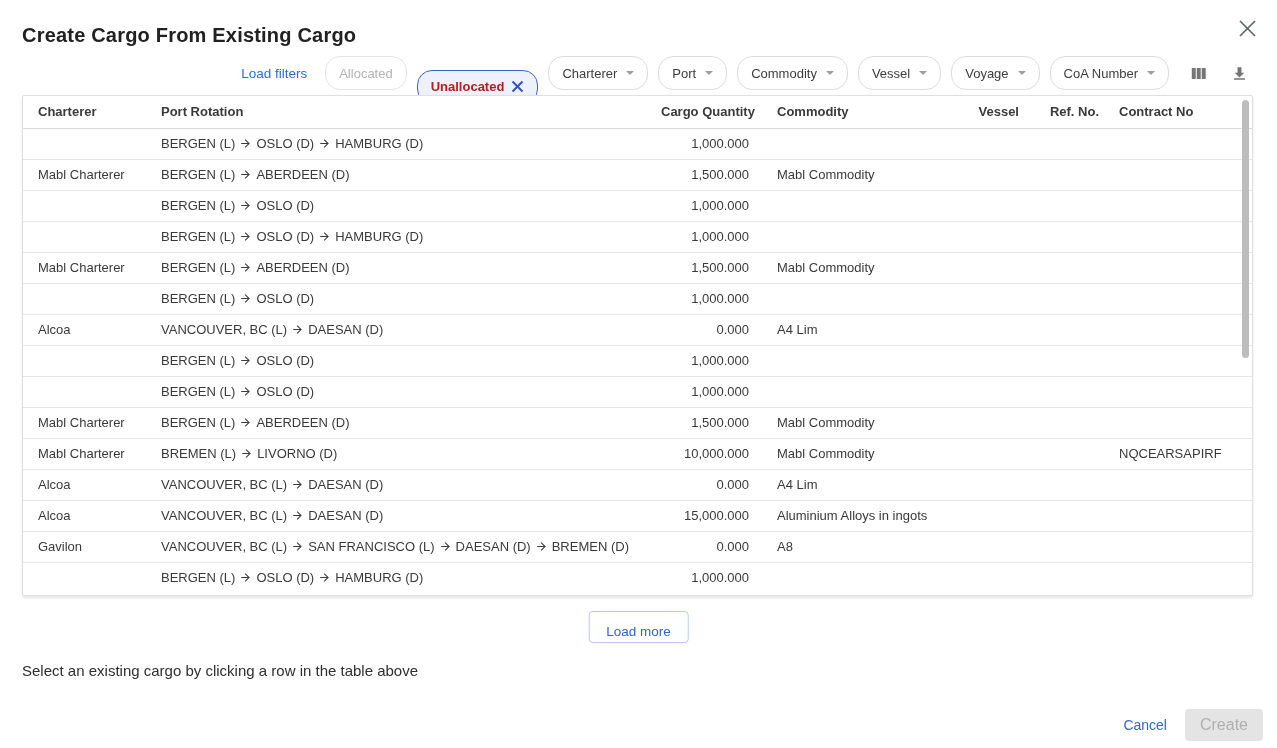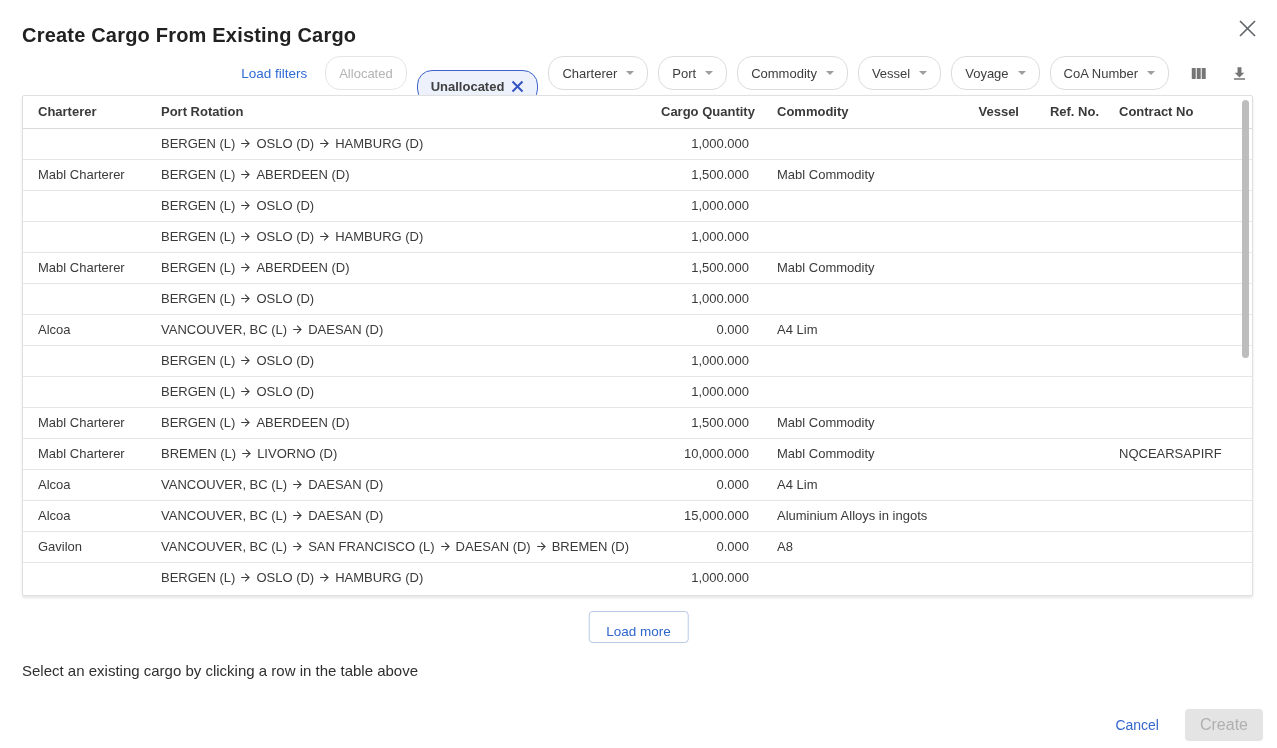--- a/index.html
+++ b/index.html
@@ -37,21 +37,21 @@
   }
   .chip {
     display: inline-flex; align-items: center; gap: 7px;
     height: 28px; padding: 16px 13px; border-radius: 15px;
     border: 1px solid #dcdcdc; background: #fff;
     font-size: 13px; color: #3d3d3d; font-family: inherit; cursor: pointer;
     white-space: nowrap;
   }
   .chip.disabled { color: #b3b3b3; border-color: #e5e5e5; }
   .chip.active {
-    color: #404040; border-color: #3d63ca; background: #edf1fc; font-weight: bold; margin-top: 27px;
+    color: #b91c1c; border-color: #3d63ca; background: #edf1fc; font-weight: bold; margin-top: 27px;
   }
   .chip .caret {
     width: 0; height: 0; border-left: 4px solid transparent;
     border-right: 4px solid transparent; border-top: 4.5px solid #9e9e9e;
     display: inline-block; margin-left: 2px;
   }
   .chip .x-icon { display: inline-flex; }
   .icon-btn {
     background: none; border: none; cursor: pointer; padding: 2px;
     display: flex; align-items: center; justify-content: center;
@@ -103,21 +103,21 @@
     height: 32px; padding: 12px 17px; background: #fff;
     border: 1px solid #b9c9e8; border-radius: 4px;
     color: #2e66cc; font-size: 13.5px; font-family: inherit; cursor: pointer;
   }
   .helper-text {
     position: absolute; left: 22px; top: 662px;
     font-size: 15px; color: #2f2f2f;
   }
   .footer {
     position: absolute; right: 14px; top: 709px;
-    display: flex; align-items: center; gap: 10px;
+    display: flex; align-items: center; gap: 2px;
   }
   .cancel-btn {
     background: none; border: none; color: #3566cc; font-size: 14px;
     font-family: inherit; cursor: pointer; padding: 8px 16px;
   }
   .create-btn {
     background: #e4e4e4; border: none; border-radius: 4px; color: #b0b0b0;
     font-size: 16px; font-family: inherit; height: 32px; padding: 0 15px;
   }
 </style>

